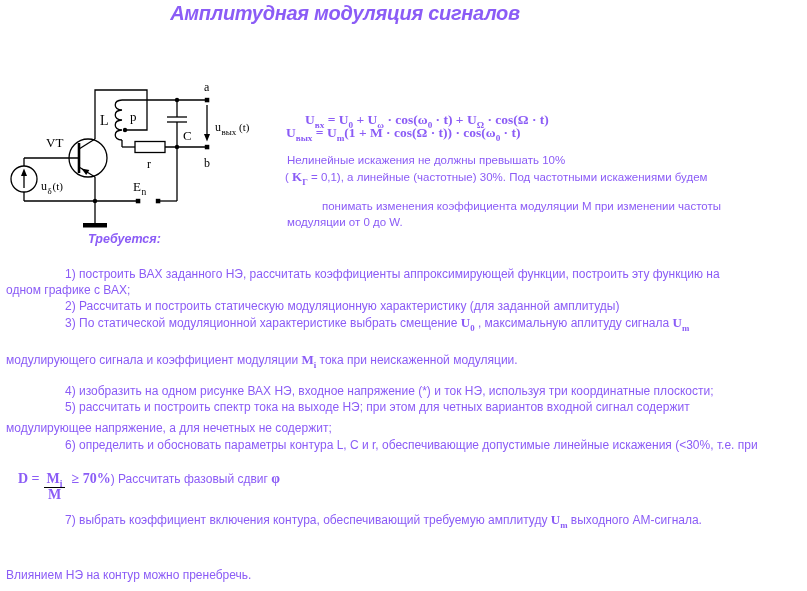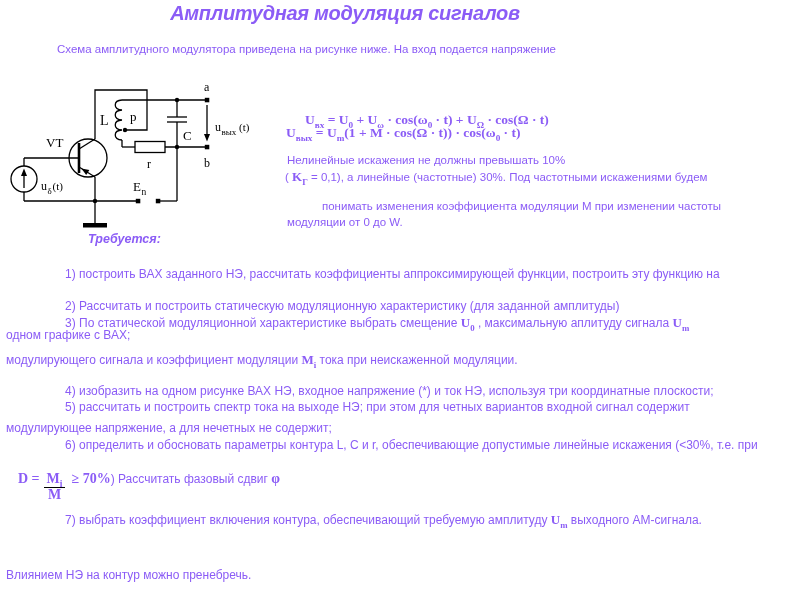--- a/index.html
+++ b/index.html
@@ -16,21 +16,21 @@
   #intro{left:57px;top:42px;}
   #f1{left:305px;top:82px;margin-top:31px;}
   #rc1{left:287px;top:110px;}
   #f2{left:286px;top:126px;}
   #rc2{left:287px;top:153px;}
   #rc3{left:285px;top:170px;}
   #rc4{left:287px;top:199px;margin-left:35px;}
   #rc5{left:287px;top:215px;}
   #thead{left:88px;top:232px;font-size:12.5px;font-weight:bold;font-style:italic;}
   #t1{left:65px;top:267px;}
-  #t2{left:6px;top:283px;margin-top:45px;}
+  #t2{left:6px;top:283px;}
   #t3{left:65px;top:299px;}
   #t4{left:65px;top:316px;}
   #t5{left:6px;top:353px;}
   #t6{left:65px;top:384px;}
   #t7{left:65px;top:400px;}
   #t8{left:6px;top:421px;}
   #t9{left:65px;top:438px;}
   #tfrac{left:18px;top:456px;display:flex;align-items:center;}
   #tfrac .math{font-size:14px;}
   .frac{display:inline-flex;flex-direction:column;align-items:center;margin:16px 6px 0 4px;}
@@ -40,21 +40,20 @@
   #t13{left:6px;top:559px;}
   #circuit{position:absolute;left:8px;top:72px;}
   svg text{font-family:"Liberation Serif",serif;fill:#000;}
 </style>
 </head>
 <body>
 
 <div id="page">
 
   <div class="line" id="title">Амплитудная модуляция сигналов</div>
-  <div class="line rtext" id="intro">Схема амплитудного модулятора приведена на рисунке ниже. На вход подается напряжение</div>
 
   <div id="circuit">
     <svg width="275" height="168" viewBox="0 0 275 168">
       <g stroke="#000" stroke-width="1.3" fill="none">
 
         <polyline points="87,67 87,18 139,18 139,58 117,58"></polyline>
 
         <line x1="114" y1="28" x2="199" y2="28"></line>
 
         <path d="M114,28 c-9,0.5 -9,9.5 0,10 c-9,0.5 -9,9.5 0,10 c-9,0.5 -9,9.5 0,10 c-9,0.5 -9,9.5 0,10"></path>

